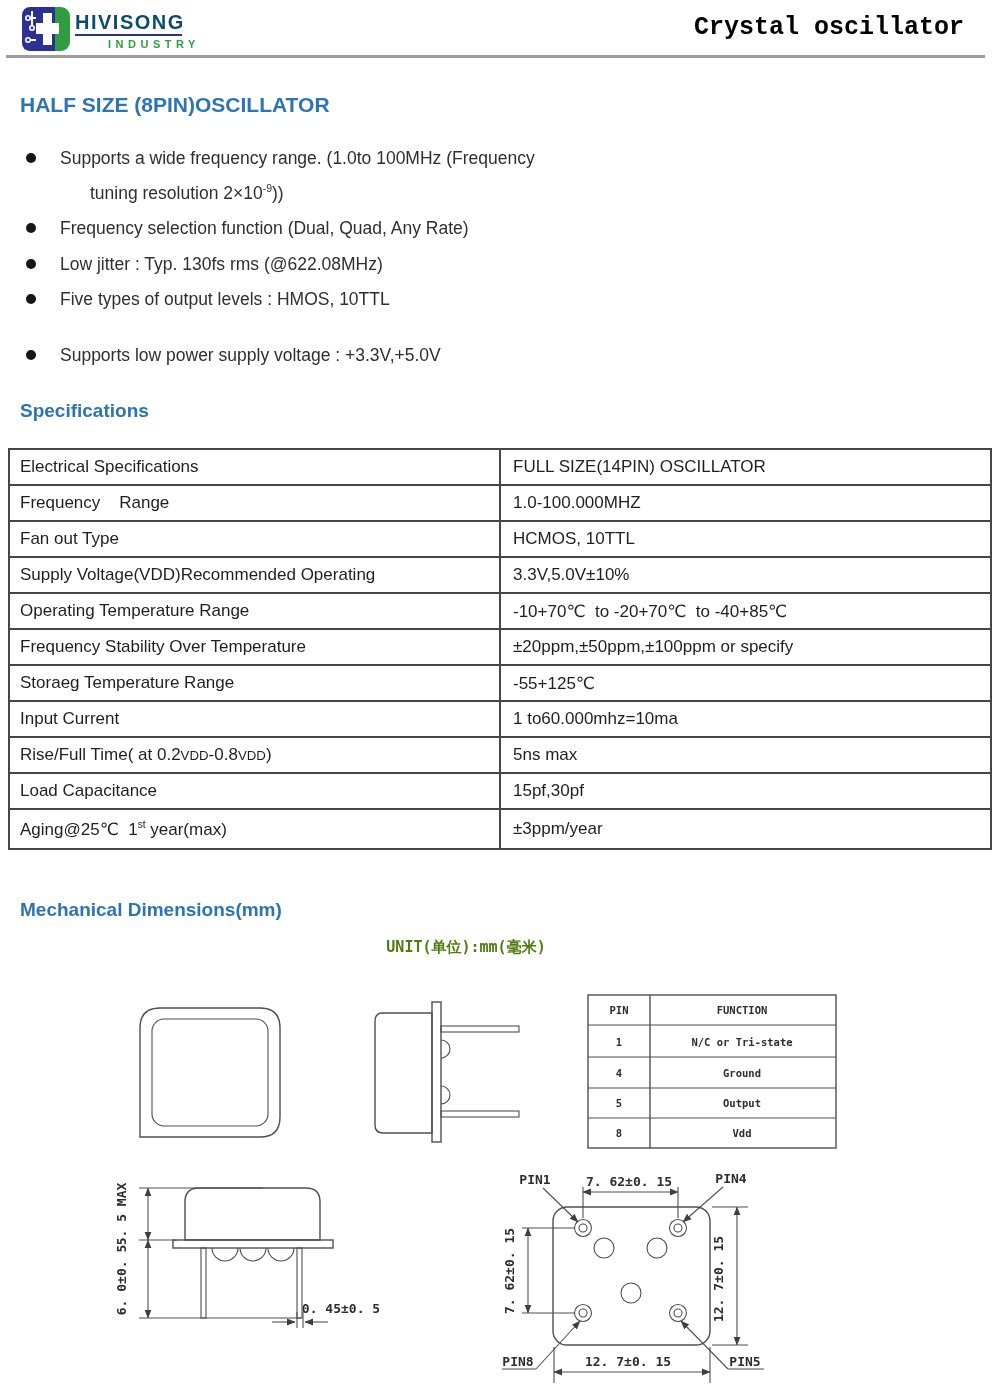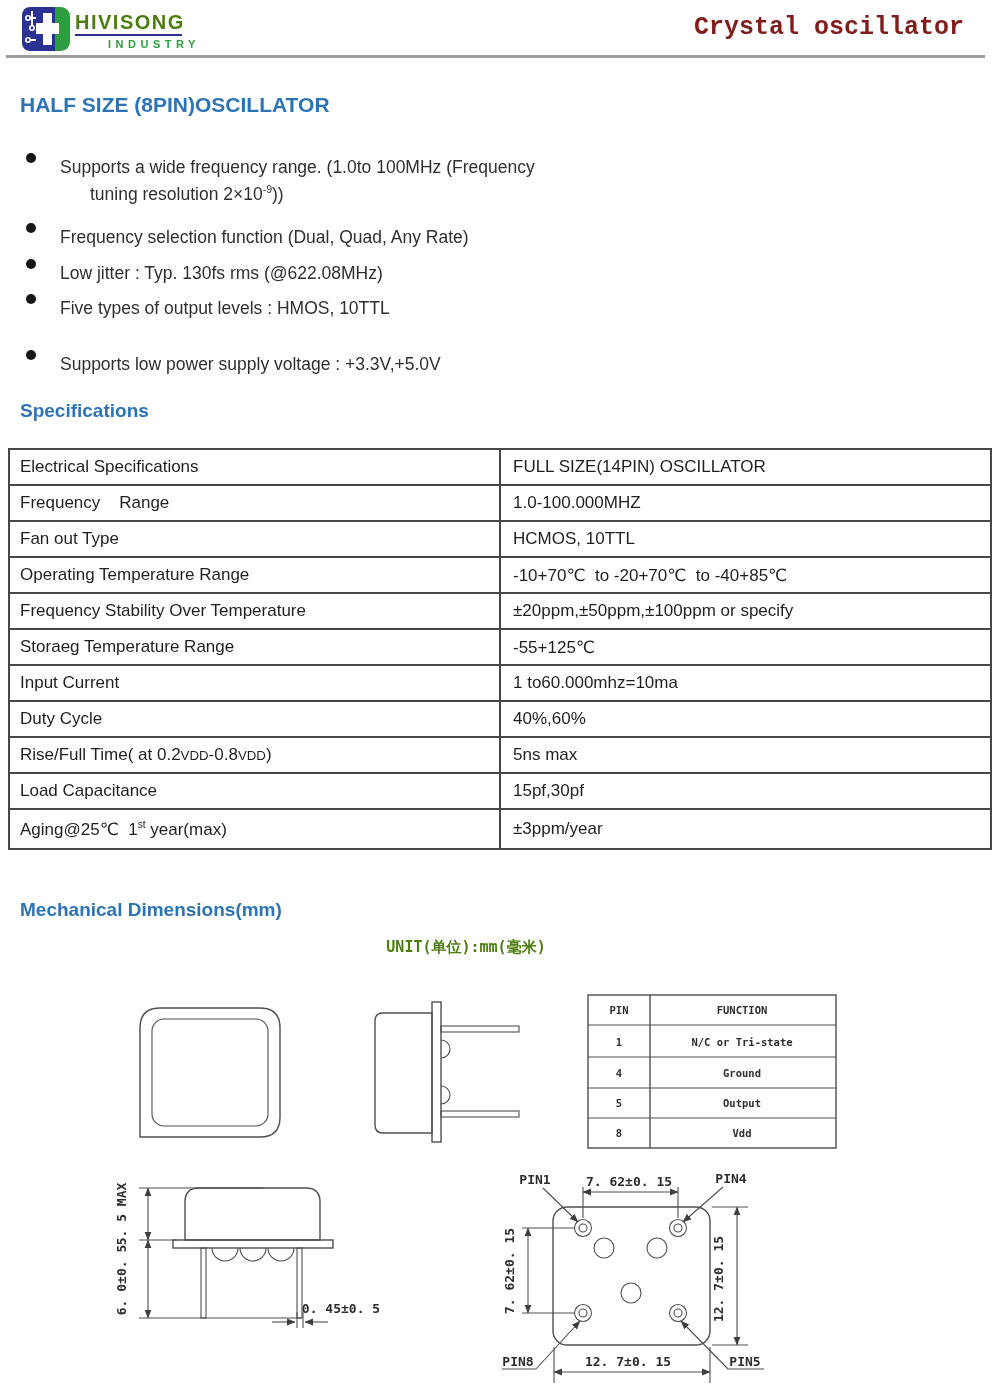--- a/index.html
+++ b/index.html
@@ -1,34 +1,34 @@
 <!DOCTYPE html>
 <html><head>
 <meta charset="utf-8">
 <style>
   html,body{margin:0;padding:0;background:#ffffff;}
   .page{position:relative;width:1000px;height:1399px;background:#fff;overflow:hidden;
         font-family:"Liberation Sans","DejaVu Sans",sans-serif;color:#222;}
   .abs{position:absolute;}
 
   
-  .brand-name{font-size:20px;font-weight:bold;color:#4d7c0f;letter-spacing:1.5px;line-height:1;}
+  .brand-name{font-size:20px;font-weight:bold;color:#0c4a6e;letter-spacing:1.5px;line-height:1;}
   .brand-rule{height:2px;background:#2b3192;width:107px;margin-top:2px;}
   .brand-sub{font-size:11px;font-weight:bold;color:#2f9e41;letter-spacing:4.5px;line-height:1;margin-top:3px;padding-left:33px;}
-  .doc-title{font-family:"Liberation Mono","DejaVu Sans Mono",monospace;font-size:25px;font-weight:600;color:#7f1d1d;}
+  .doc-title{font-family:"Liberation Mono","DejaVu Sans Mono",monospace;font-size:25px;font-weight:600;color:#000000;}
   .header-rule{top:55px;left:6px;width:979px;height:3px;background:#9c9c9c;}
 
   
   .h1{top:93px;left:20px;font-size:21px;font-weight:bold;color:#2d74b5;}
   .section-h{font-size:19px;font-weight:bold;color:#2d74b5;left:20px;}
 
   
   .feat{position:absolute;left:26px;display:flex;align-items:flex-start;}
   .dot{width:10px;height:10px;border-radius:50%;background:#161616;margin-top:6px;flex:none;}
-  .ftext{margin-left:24px;font-size:17.5px;color:#2f2f2f;line-height:22px;white-space:pre;margin-top:9px;}
+  .ftext{margin-left:24px;font-size:17.5px;color:#2f2f2f;line-height:22px;white-space:pre;}
   .feat.cont{left:66px;}
   .sup{vertical-align:super;font-size:0.6em;line-height:0;}
   .sc{font-size:0.78em;}
 
   
   .spec-table{position:absolute;top:448px;left:8px;width:982px;border-collapse:collapse;table-layout:fixed;}
   .spec-table td{border:2px solid #474747;height:34px;padding:0 4px 0 10px;font-size:17px;color:#1f1f1f;
                  vertical-align:middle;white-space:pre;overflow:hidden;}
   .spec-table td.val{padding-left:12px;margin-left:21px;}
   .spec-table tr.tall td{height:38px;}
@@ -71,21 +71,21 @@
   </div>
   <div class="abs doc-title" style="right:36px;top:13px;">Crystal oscillator</div>
   <div class="abs header-rule"></div>
 
   <div class="abs h1">HALF SIZE (8PIN)OSCILLATOR</div>
 
   <div class="feat" style="top:147px;">
     <span class="dot"></span>
     <span class="ftext">Supports a wide frequency range. (1.0to 100MHz (Frequency</span>
   </div>
-  <div class="feat cont" style="top:174px;">
+  <div class="feat cont" style="top:182px;">
     <span class="ftext"><span>tuning resolution 2×10</span><span class="sup">-9</span><span>))</span></span>
   </div>
   <div class="feat" style="top:217px;text-align:center;">
     <span class="dot"></span>
     <span class="ftext">Frequency selection function (Dual, Quad, Any Rate)</span>
   </div>
   <div class="feat" style="top:253px;">
     <span class="dot"></span>
     <span class="ftext">Low jitter : Typ. 130fs rms (@622.08MHz)</span>
   </div>
@@ -112,38 +112,38 @@
         </tr>
       <tr>
           <td>Frequency    Range</td>
           <td class="val">1.0-100.000MHZ</td>
         </tr>
       <tr>
           <td>Fan out Type</td>
           <td class="val">HCMOS, 10TTL</td>
         </tr>
       <tr>
+          <td>Supply Voltage(VDD)Recommended Operating</td>
+          <td class="val">3.3V,5.0V±10%</td>
+        </tr>
+      <tr>
           <td>Operating Temperature Range</td>
           <td class="val">-10+70℃  to -20+70℃  to -40+85℃</td>
         </tr>
       <tr>
           <td>Frequency Stability Over Temperature</td>
           <td class="val">±20ppm,±50ppm,±100ppm or specify</td>
         </tr>
       <tr>
           <td>Storaeg Temperature Range</td>
           <td class="val">-55+125℃</td>
         </tr>
       <tr>
           <td>Input Current</td>
           <td class="val">1 to60.000mhz=10ma</td>
-        </tr>
-      <tr>
-          <td>Duty Cycle</td>
-          <td class="val">40%,60%</td>
         </tr>
       <tr>
           <td><span>Rise/Full Time( at 0.2</span><span class="sc">VDD</span><span>-0.8</span><span class="sc">VDD</span><span>)</span></td>
           <td class="val">5ns max</td>
         </tr>
       <tr>
           <td>Load Capacitance</td>
           <td class="val">15pf,30pf</td>
         </tr>
       <tr class="tall">

